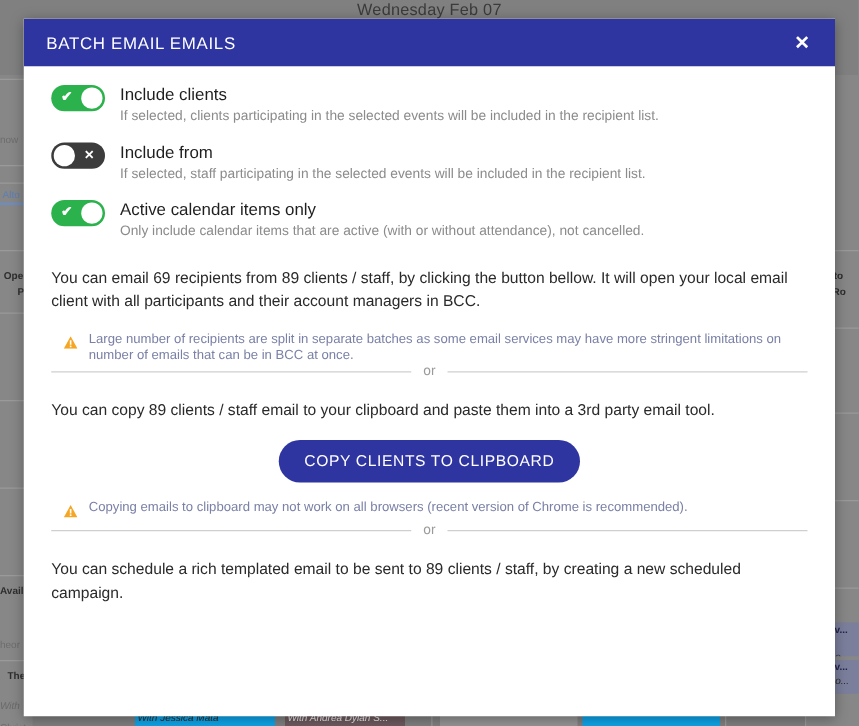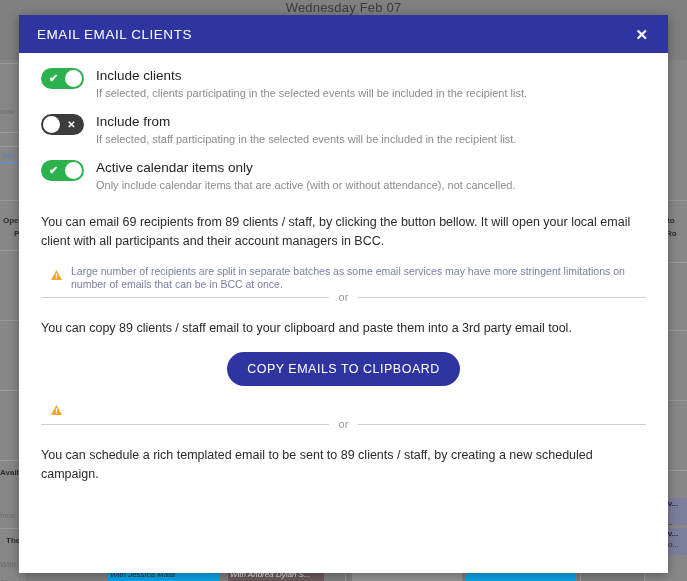--- a/index.html
+++ b/index.html
@@ -310,21 +310,21 @@
   </div>
   <div class="bg-chip-grey" style="left:352px;top:566px;width:110px;height:15px;"></div>
   <div class="bg-chip-green" style="left:466px;top:566px;width:110px;height:15px;"></div>
   <div class="bg-vline" style="left:345px;top:560px;bottom:0;"></div>
   <div class="bg-vline" style="left:580px;top:560px;bottom:0;"></div>
 </div>
 
 <div id="modal">
 
   <div id="modal-header">
-    <div id="modal-title">EMAIL EMAIL CLIENTS</div>
+    <div id="modal-title">BATCH EMAIL EMAILS</div>
     <div id="modal-close">✕</div>
   </div>
 
   <div id="modal-body">
 
     <div class="toggle-row">
       <div class="switch on">
         <span class="mark">✔</span>
         <span class="knob"></span>
       </div>
@@ -367,30 +367,31 @@
       </span>
       <span class="note-text">Large number of recipients are split in separate batches as some email services may have more stringent limitations on number of emails that can be in BCC at once.</span>
     </div>
 
     <div class="sep">
       <span>or</span>
     </div>
 
     <p class="para">You can copy 89 clients / staff email to your clipboard and paste them into a 3rd party email tool.</p>
     <div class="btn-wrap">
-      <button class="btn">COPY EMAILS TO CLIPBOARD</button>
+      <button class="btn">COPY CLIENTS TO CLIPBOARD</button>
     </div>
     <div class="note">
       <span class="warn-icon">
         <svg width="11" height="10" viewBox="0 0 11 10" aria-hidden="true">
           <path d="M5.5 0 L11 10 L0 10 Z" fill="#f5a623"></path>
           <rect x="4.85" y="3.2" width="1.3" height="3.6" fill="#ffffff"></rect>
           <rect x="4.85" y="7.5" width="1.3" height="1.3" fill="#ffffff"></rect>
         </svg>
       </span>
+      <span class="note-text">Copying emails to clipboard may not work on all browsers (recent version of Chrome is recommended).</span>
     </div>
 
     <div class="sep">
       <span>or</span>
     </div>
 
     <p class="para">You can schedule a rich templated email to be sent to 89 clients / staff, by creating a new scheduled campaign.</p>
 
   </div>
 </div>

